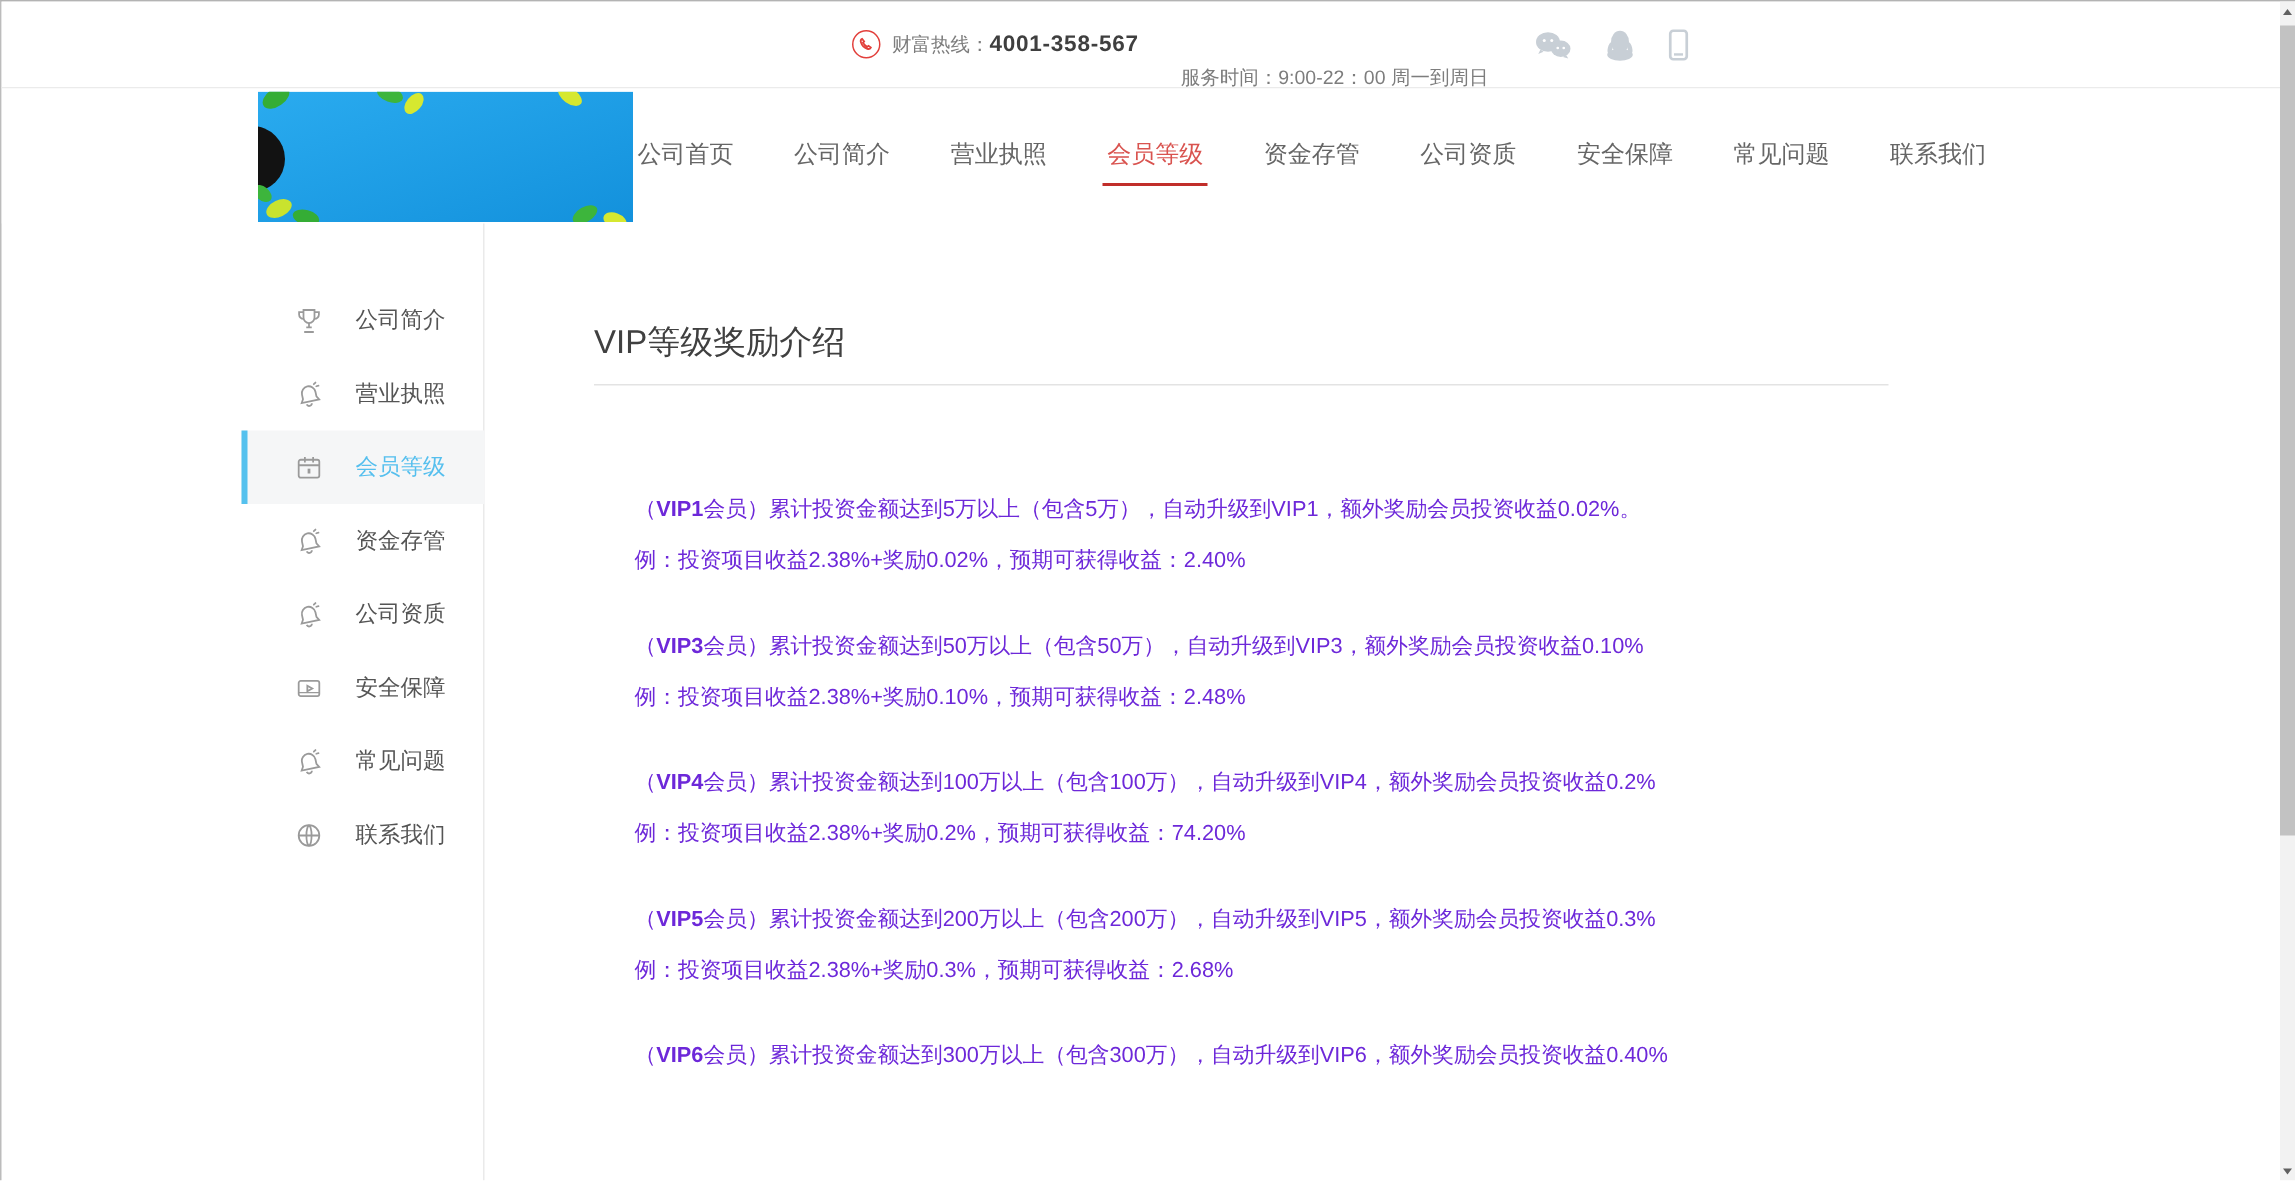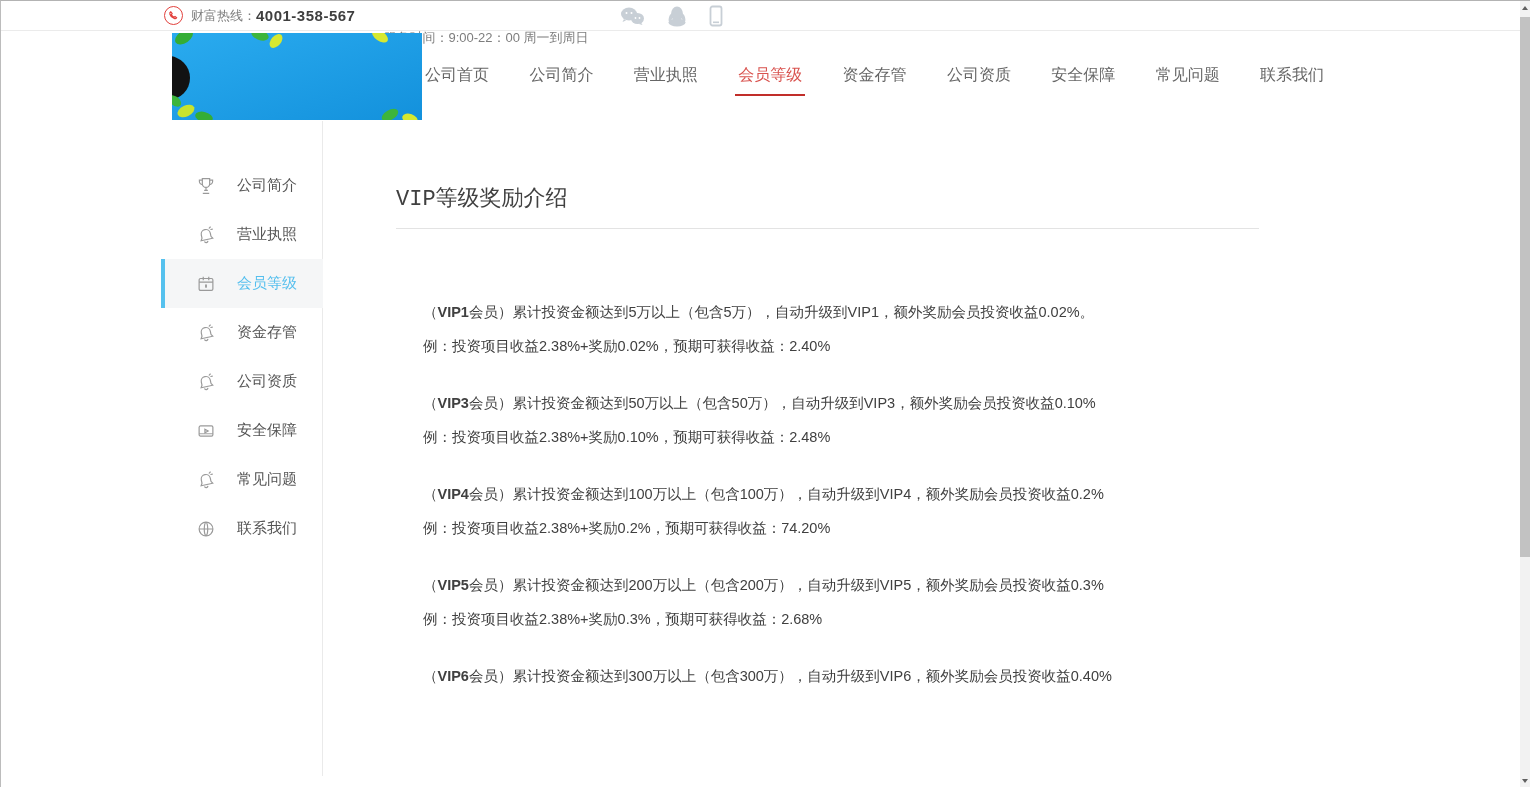--- a/index.html
+++ b/index.html
@@ -4,23 +4,23 @@
 <style>
   * { box-sizing: border-box; margin: 0; padding: 0; }
   html,body { background:#fff; }
   body { font-family: "Liberation Sans", "DejaVu Sans", sans-serif; }
   .page {
     position: relative; width: 1530px; height: 787px; overflow: hidden;
     background: #fff; border-top: 1px solid #b3b3b3; border-left: 1px solid #bcbcbc;
   }
   
   .topbar {
-    height: 30px; display: flex; align-items: center;
+    height: 58px; display: flex; align-items: center;
     padding-left: 163px; border-bottom: 1px solid #ebebeb;
-    font-size: 13px; color: #808080; background: #fff;
+    font-size: 13px; color: #808080; background: #fff; justify-content: center;
   }
   .phone-circle {
     width: 19px; height: 19px; border: 1.5px solid #e2403c; border-radius: 50%;
     display: inline-flex; align-items: center; justify-content: center;
     margin-right: 8px; flex: 0 0 auto;
   }
   .phone-circle svg { width: 11px; height: 11px; }
   .hotline-label { color: #7d7d7d; }
   .hotline-number { font-size: 15px; font-weight: bold; color: #3f3f3f; letter-spacing: .5px; }
   .service-hours { margin-left: 28px; color: #7d7d7d; margin-top: 44px; }
@@ -43,25 +43,25 @@
     width: 162px; height: 49px; margin-left: 160px; display: flex; align-items: center;
     padding-left: 34px; cursor: pointer; color: #555; font-size: 15px;
   }
   .side-item .s-icon { width: 22px; height: 22px; margin-right: 20px; flex: 0 0 auto; }
   .side-item .s-icon svg { width: 22px; height: 22px; display: block; }
   .side-item.active {
     background: #f5f6f7; border-left: 4px solid #55c1ee; padding-left: 30px; color: #55bfee;
   }
   
   .content { flex: 1; padding: 64px 0 0 73px; }
-  .page-title { font-size: 22px; font-weight: 400; color: #404040; line-height: 30px; font-family: Liberation Mono, monospace; }
+  .page-title { font-size: 22px; font-weight: 400; color: #404040; line-height: 30px; }
   .title-divider { width: 863px; border-bottom: 1px solid #e3e3e3; margin-top: 13px; }
   .vip-section { margin-top: 66px; padding-left: 27px; }
   .vip-block { margin-bottom: 23px; }
-  .vip-block p { font-size: 14.5px; color: #404040; line-height: 34px; }
+  .vip-block p { font-size: 14.5px; color: #6d28d9; line-height: 34px; }
   .vip-block b { font-weight: bold; }
   
   .scrollbar { position: absolute; top: 0; right: 0; width: 10px; height: 787px; background: #f2f2f2; }
   .sb-arrow { position: absolute; left: 0; width: 10px; height: 14px; display:flex; align-items:center; justify-content:center; }
   .sb-arrow.up { top: 0; }
   .sb-arrow.down { bottom: 0; }
   .sb-arrow span { width: 0; height: 0; border-left: 3px solid transparent; border-right: 3px solid transparent; display:block; }
   .sb-arrow.up span { border-bottom: 4px solid #606060; }
   .sb-arrow.down span { border-top: 4px solid #606060; }
   .sb-thumb { position: absolute; left: 0; top: 16px; width: 10px; height: 540px; background: #c2c2c2; }

